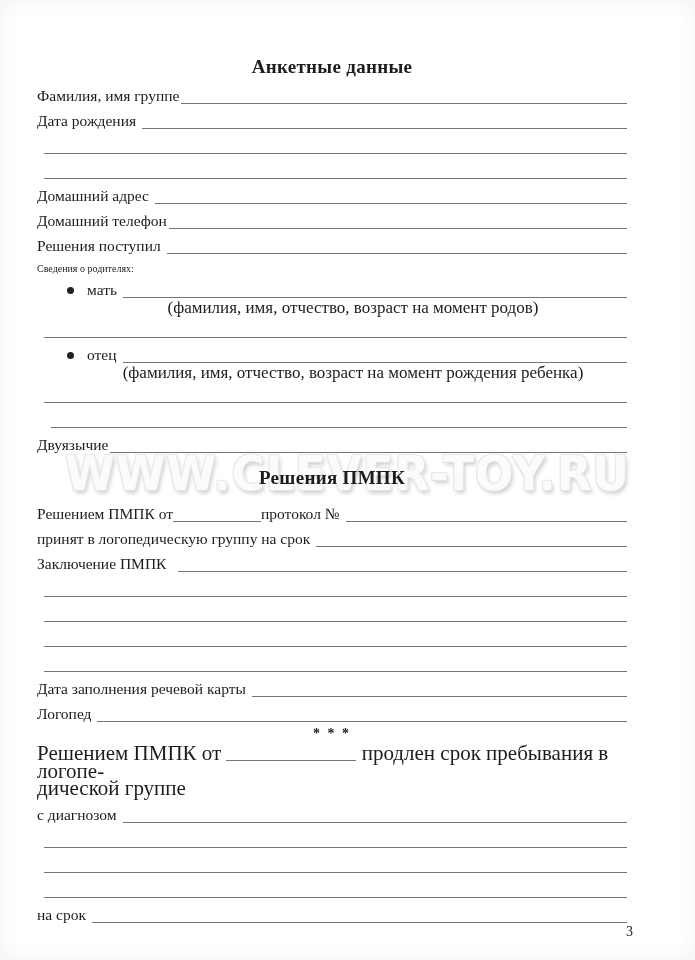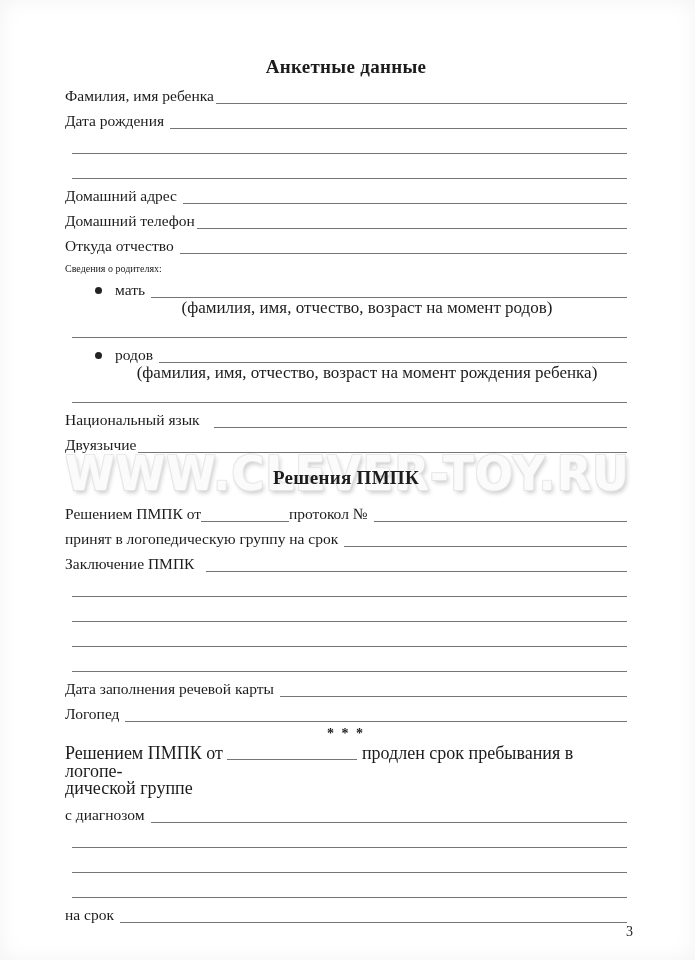--- a/index.html
+++ b/index.html
@@ -34,21 +34,21 @@
        1px  1px 0 #dedede,
        2px  3px 4px #cccccc;
     z-index:0;
     transform:scaleY(1.08);
     white-space:nowrap;
   }
 
   .content {
     position:relative;
     z-index:1;
-    padding:56px 68px 0 65px;
+    padding:56px 68px 0 37px;
   }
 
   .doc-title {
     height:25px;
     text-align:center;
     font-size:19px;
     font-weight:bold;
     letter-spacing:0.3px;
   }
 
@@ -122,21 +122,21 @@
     height:18px;
     text-align:center;
     font-size:14px;
     font-weight:bold;
     letter-spacing:2px;
     line-height:20px;
   }
 
   .paragraph {
     margin-top:3px;
-    font-size:18px;
+    font-size:21px;
     line-height:17.5px;
   }
 
   .diagnosis-row { margin-top:2px; }
 
   .page-number {
     position:absolute;
     top:924px;
     right:62px;
     font-size:14px;
@@ -148,21 +148,21 @@
 
 <div class="page">
 
   <div class="watermark">WWW.CLEVER-TOY.RU</div>
 
   <div class="content">
 
     <div class="doc-title">Анкетные данные</div>
 
     <div class="row">
-      <span class="label">Фамилия, имя ребенка</span>
+      <span class="label">Фамилия, имя группе</span>
       <span class="fill tight"></span>
     </div>
 
     <div class="row">
       <span class="label">Дата рождения</span>
       <span class="fill"></span>
     </div>
 
     <div class="row blank-row">
       <span class="fill"></span>
@@ -176,21 +176,21 @@
       <span class="label">Домашний адрес</span>
       <span class="fill"></span>
     </div>
 
     <div class="row">
       <span class="label">Домашний телефон</span>
       <span class="fill tight"></span>
     </div>
 
     <div class="row">
-      <span class="label">Откуда отчество</span>
+      <span class="label">Решения поступил</span>
       <span class="fill"></span>
     </div>
 
     <div class="text-row">
       <span class="label">Сведения о родителях:</span>
     </div>
 
     <div class="row bullet-row mother-row">
       <span class="bullet-dot"></span>
       <span class="label">мать</span>
@@ -200,34 +200,33 @@
     <div class="hint-row">
       <span>(фамилия, имя, отчество, возраст на момент родов)</span>
     </div>
 
     <div class="row blank-row">
       <span class="fill"></span>
     </div>
 
     <div class="row bullet-row">
       <span class="bullet-dot"></span>
-      <span class="label">родов</span>
+      <span class="label">отец</span>
       <span class="fill"></span>
     </div>
 
     <div class="hint-row">
       <span>(фамилия, имя, отчество, возраст на момент рождения ребенка)</span>
     </div>
 
     <div class="row blank-row">
       <span class="fill"></span>
     </div>
 
     <div class="row">
-      <span class="label">Национальный язык</span>
       <span class="fill" style="margin-left:14px;"></span>
     </div>
 
     <div class="row">
       <span class="label">Двуязычие</span>
       <span class="fill tight"></span>
     </div>
 
     <div class="pmpk-title">Решения ПМПК</div>
 

